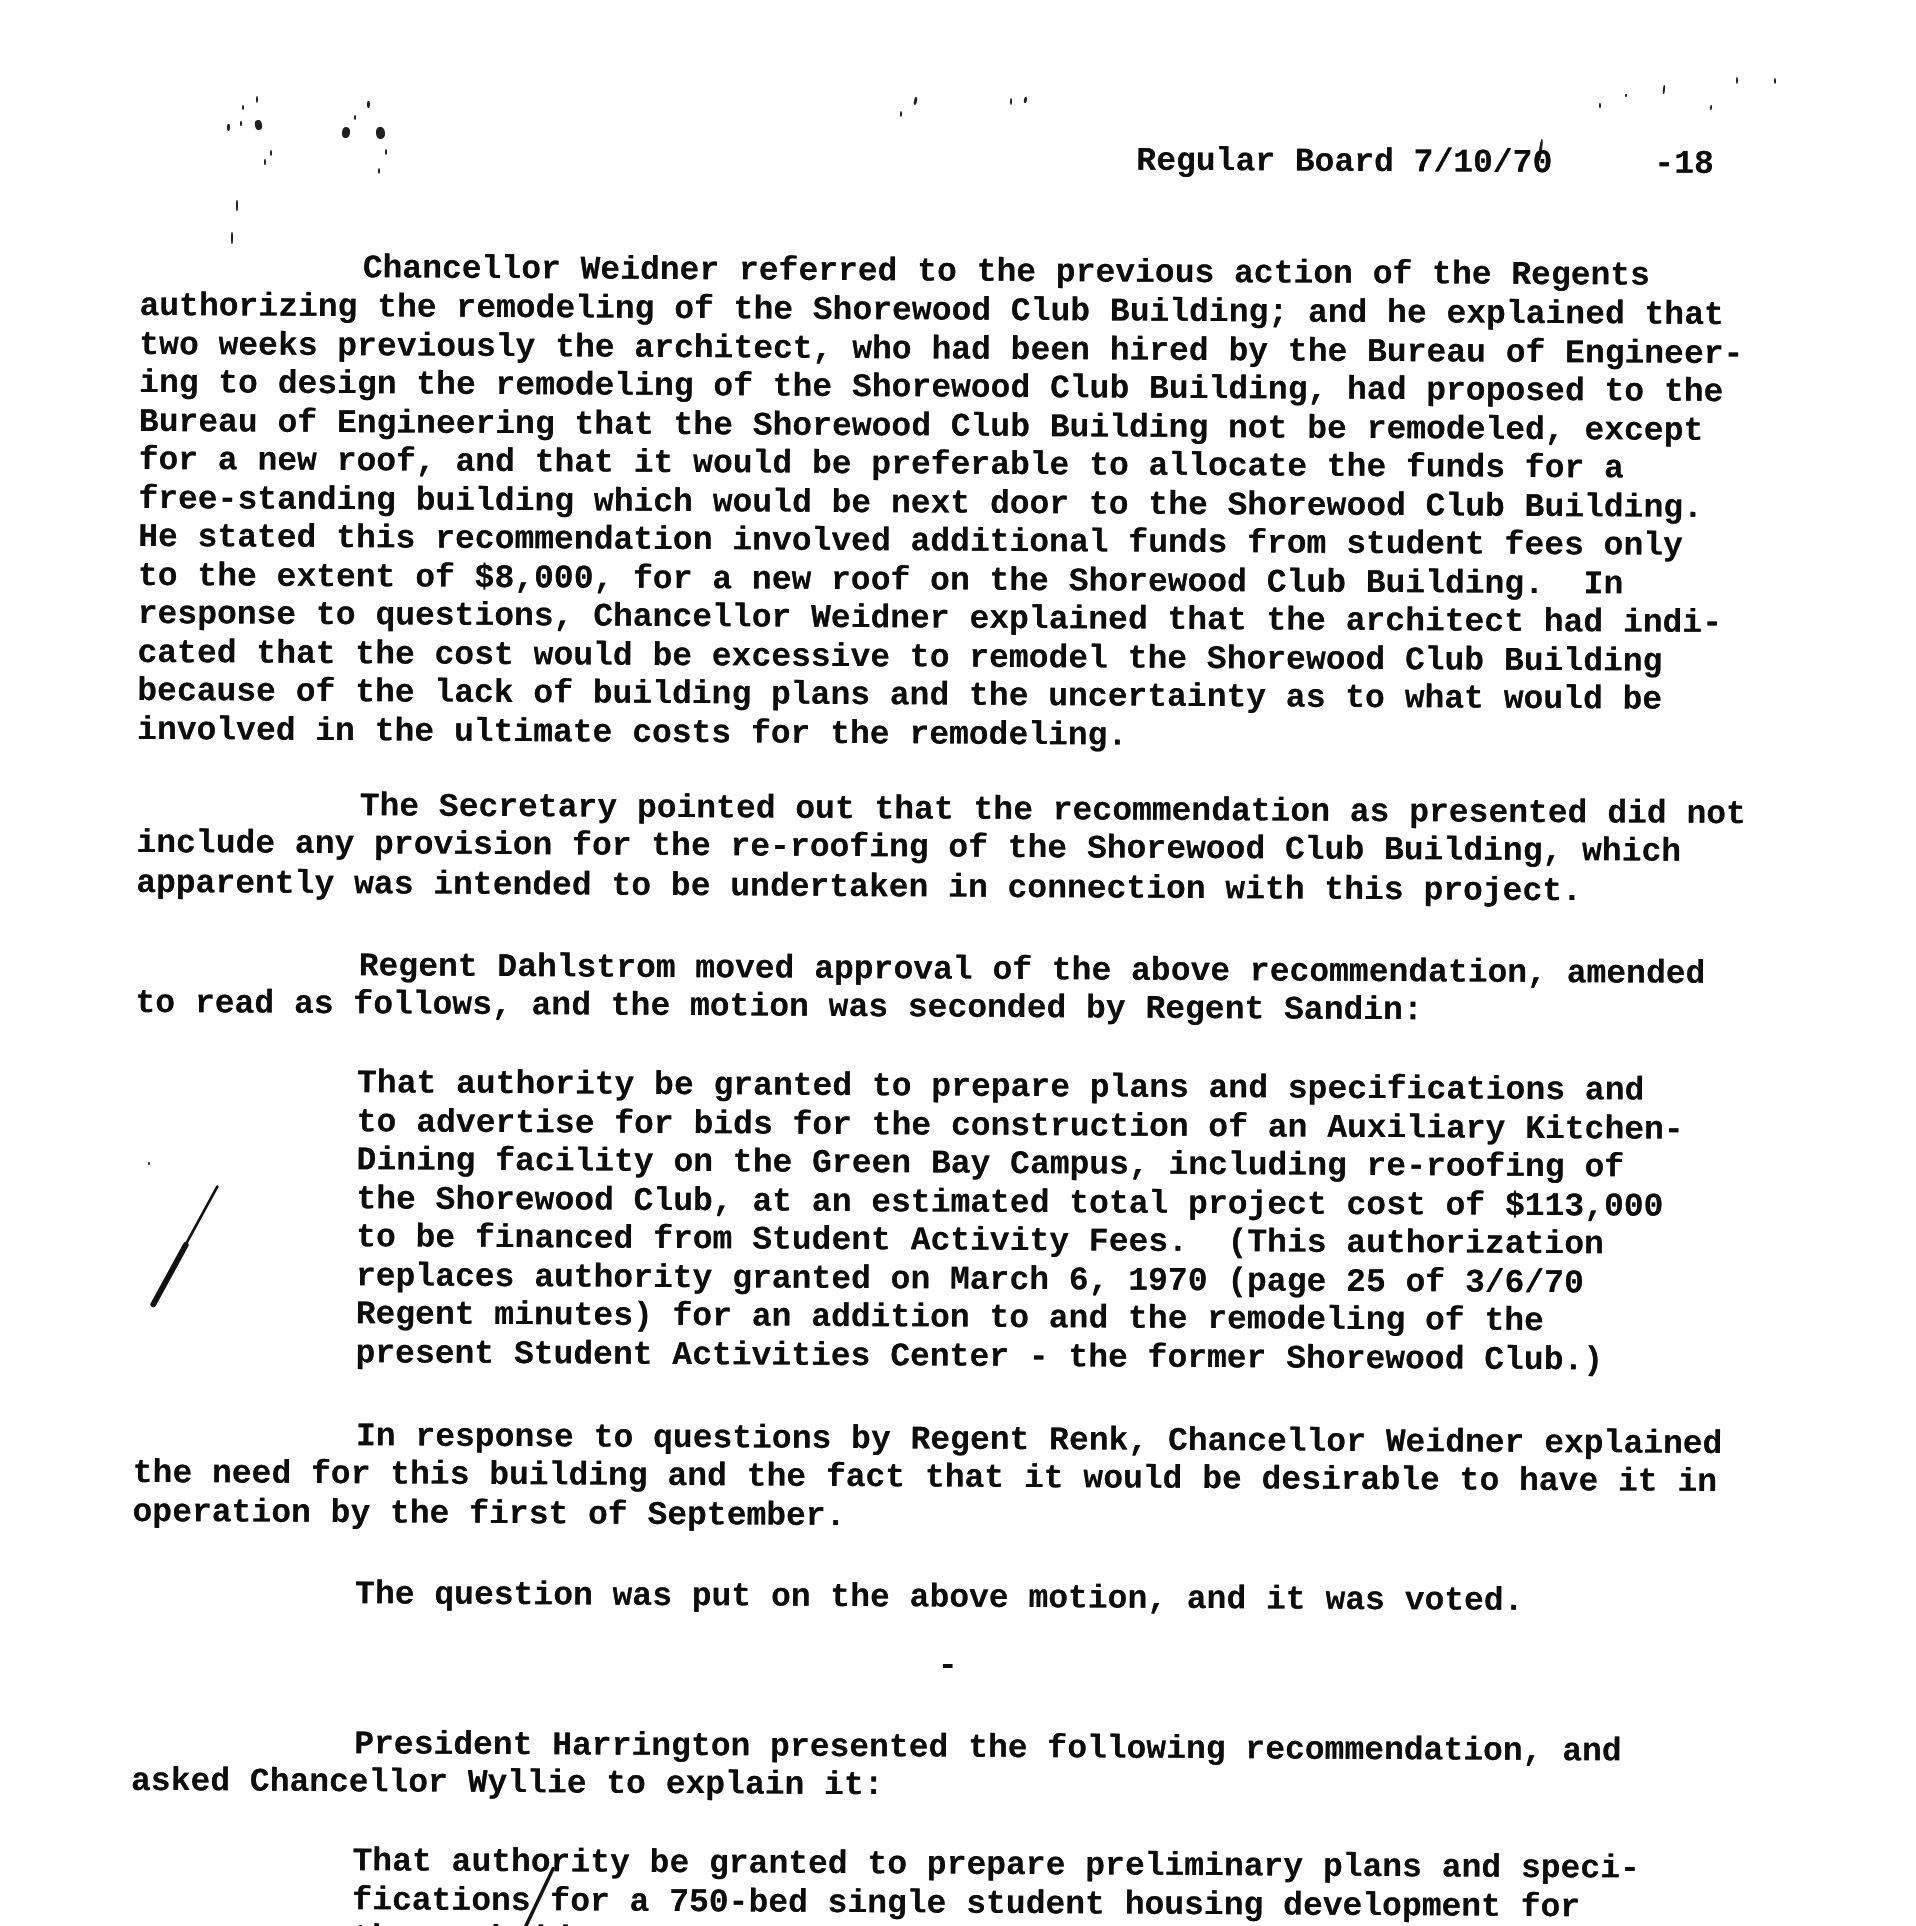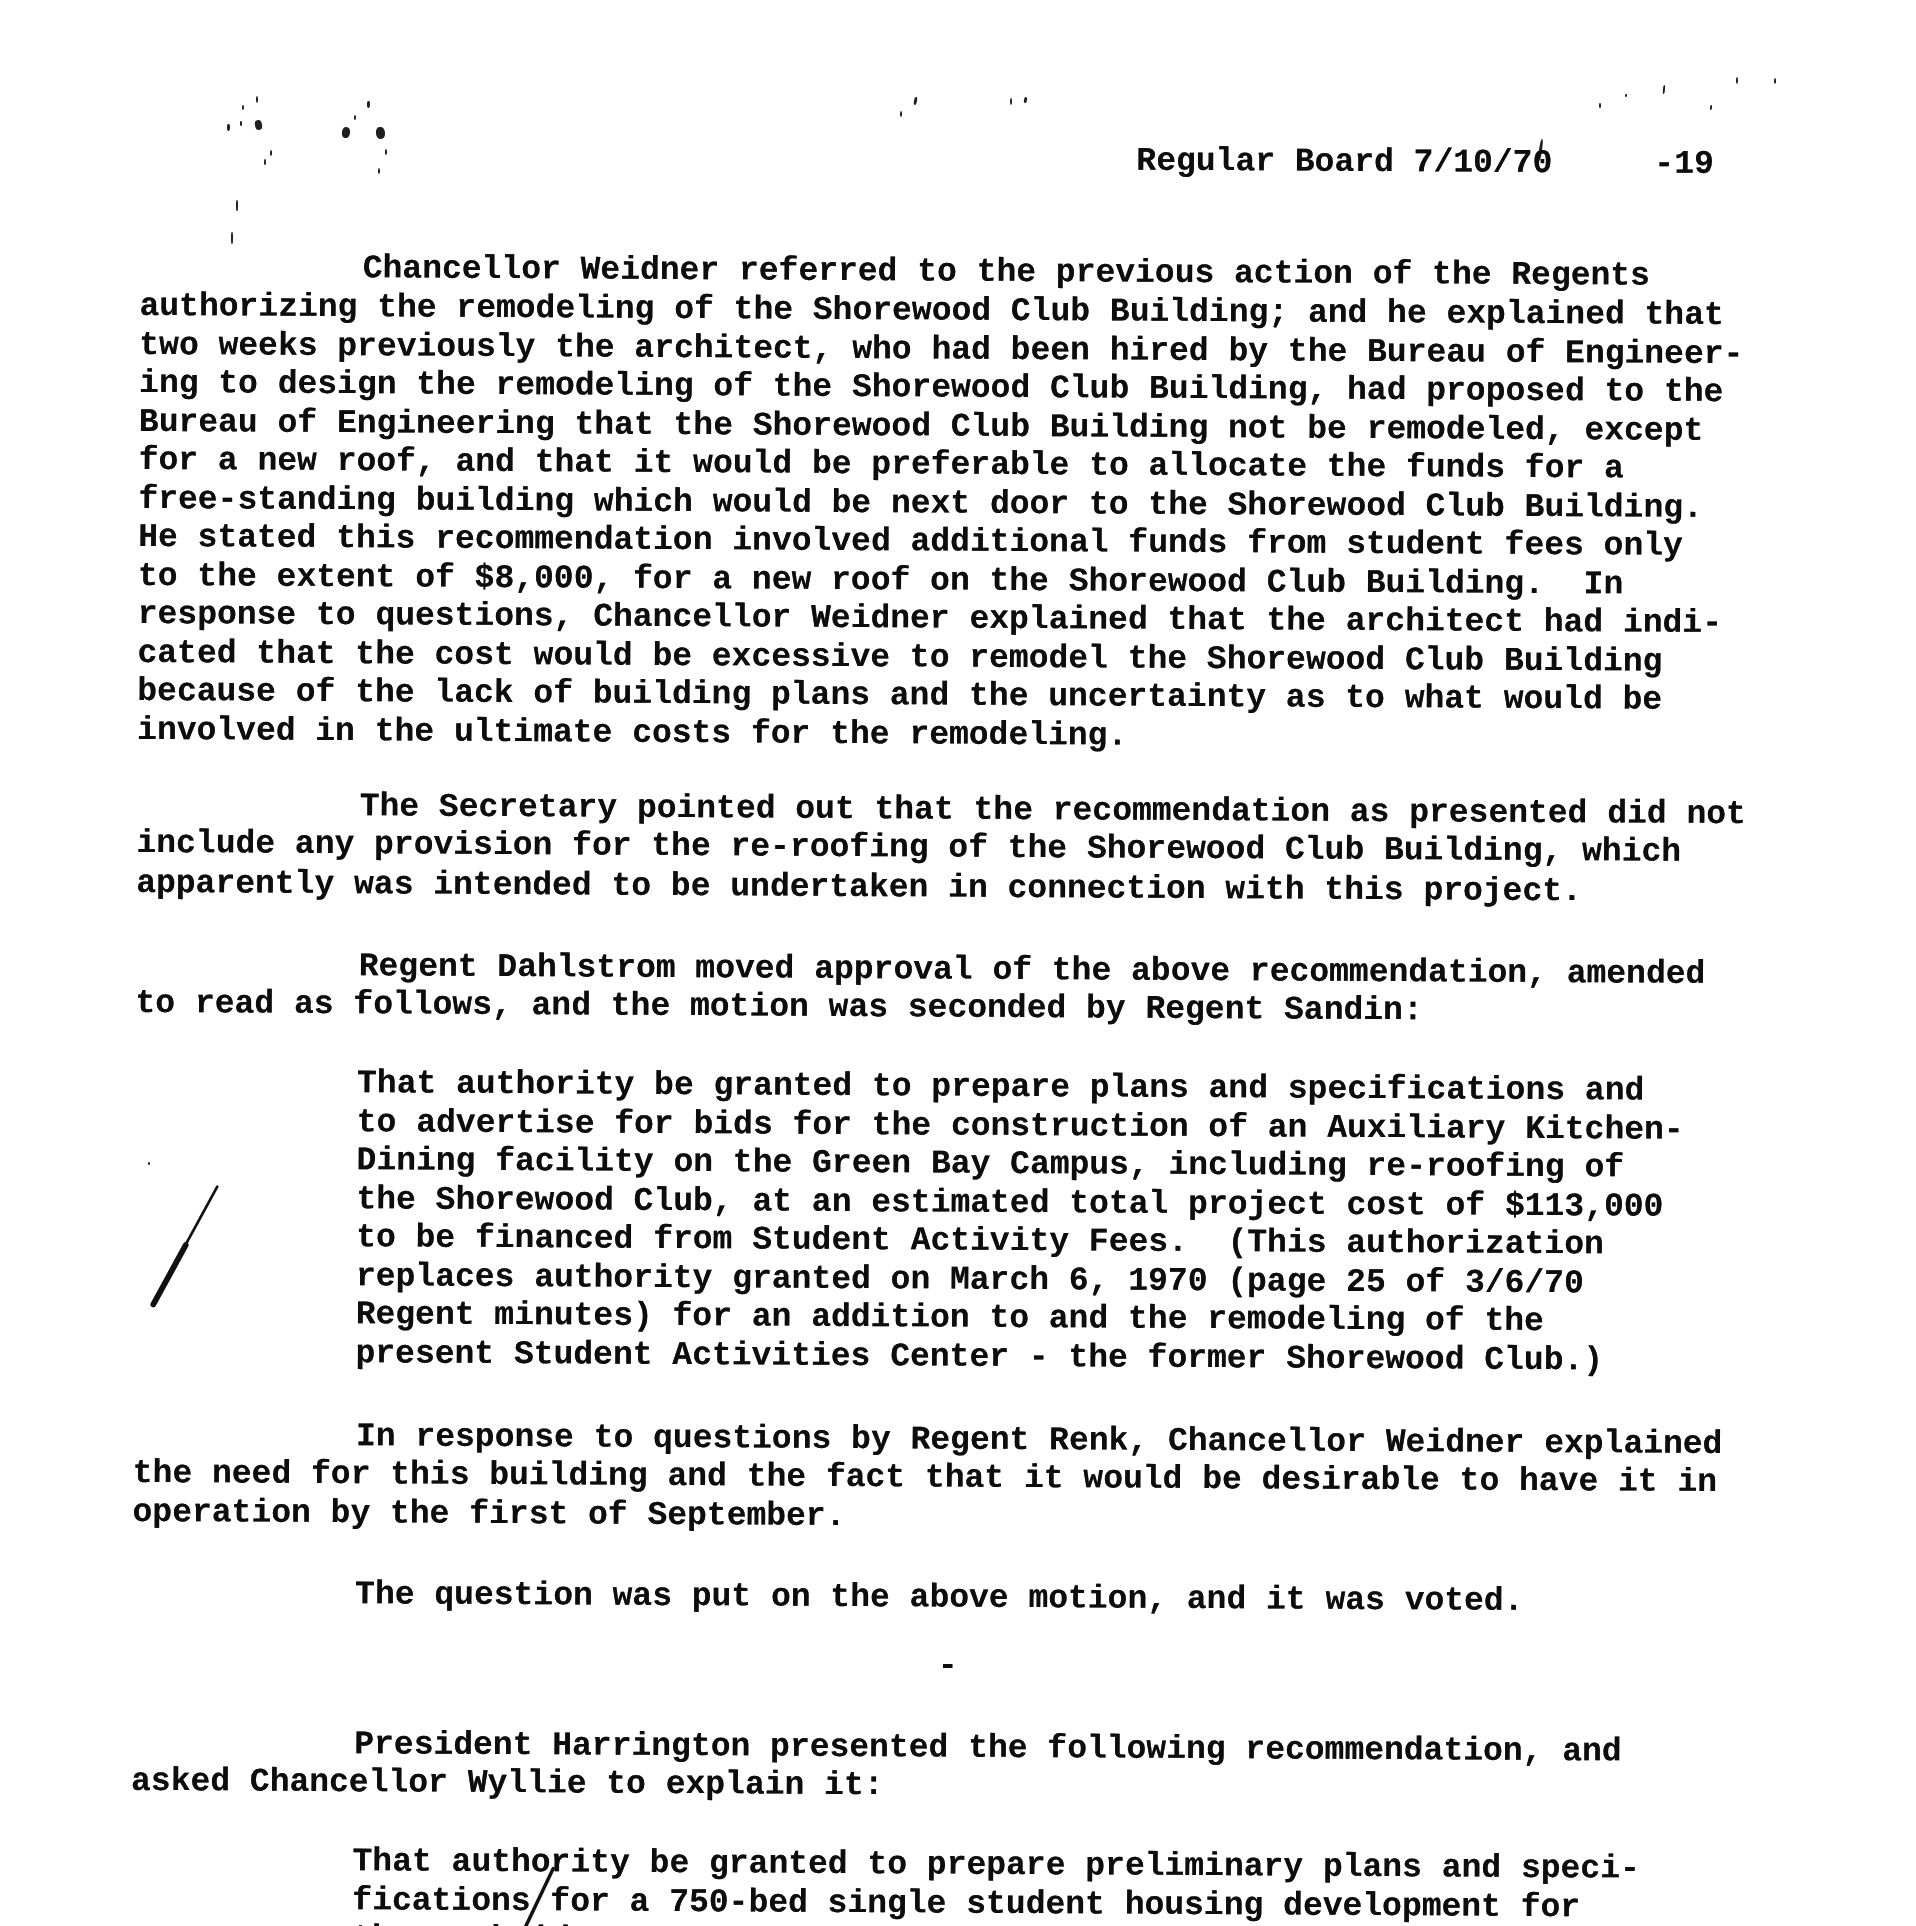--- a/index.html
+++ b/index.html
@@ -42,21 +42,21 @@
   svg.strokes { position: absolute; left: 0; top: 0; }
 </style>
 </head>
 <body>
 
 <div class="page">
 
   <div class="typed-layer">
 
     <div class="ln" style="left:1136px; top:136px">Regular Board 7/10/70</div>
-    <div class="ln" style="left:1654px; top:136px">-19</div>
+    <div class="ln" style="left:1654px; top:136px">-18</div>
 
     <div class="ln" style="left:363px; top:248px">Chancellor Weidner referred to the previous action of the Regents</div>
     <div class="ln" style="left:140px; top:287px">authorizing the remodeling of the Shorewood Club Building; and he explained that</div>
     <div class="ln" style="left:140px; top:326px">two weeks previously the architect, who had been hired by the Bureau of Engineer-</div>
     <div class="ln" style="left:140px; top:364px">ing to design the remodeling of the Shorewood Club Building, had proposed to the</div>
     <div class="ln" style="left:140px; top:403px">Bureau of Engineering that the Shorewood Club Building not be remodeled, except</div>
     <div class="ln" style="left:140px; top:441px">for a new roof, and that it would be preferable to allocate the funds for a</div>
     <div class="ln" style="left:140px; top:480px">free-standing building which would be next door to the Shorewood Club Building.</div>
     <div class="ln" style="left:140px; top:518px">He stated this recommendation involved additional funds from student fees only</div>
     <div class="ln" style="left:140px; top:557px">to the extent of $8,000, for a new roof on the Shorewood Club Building.  In</div>

